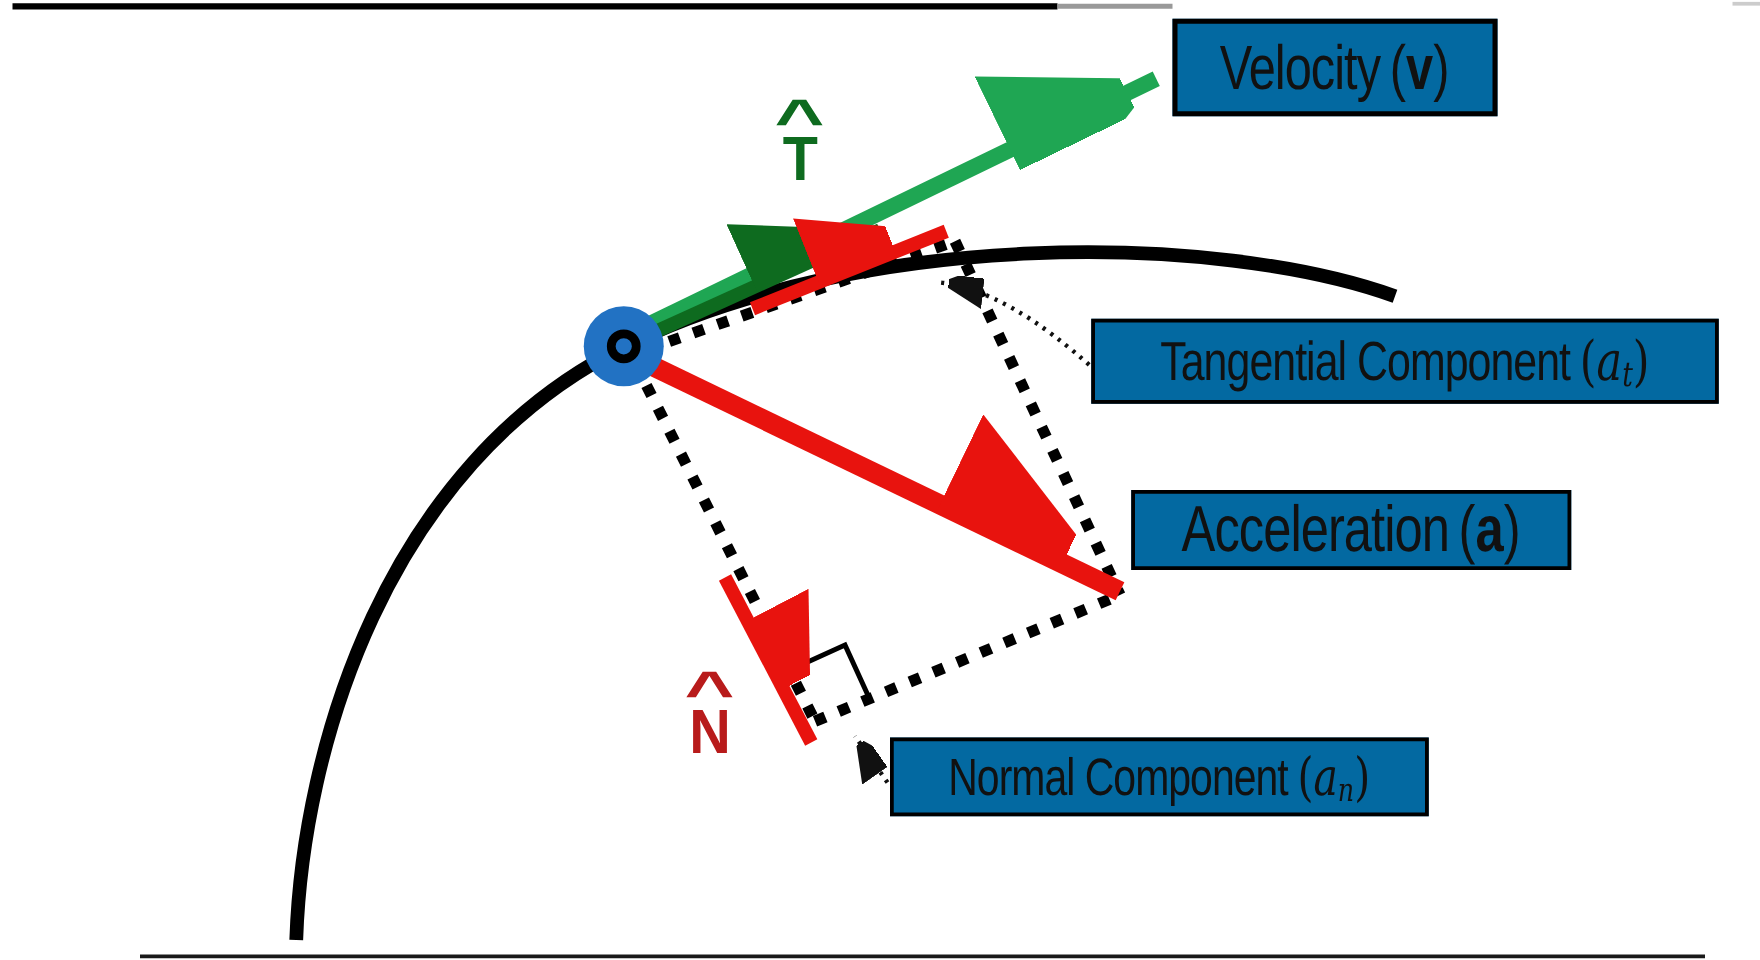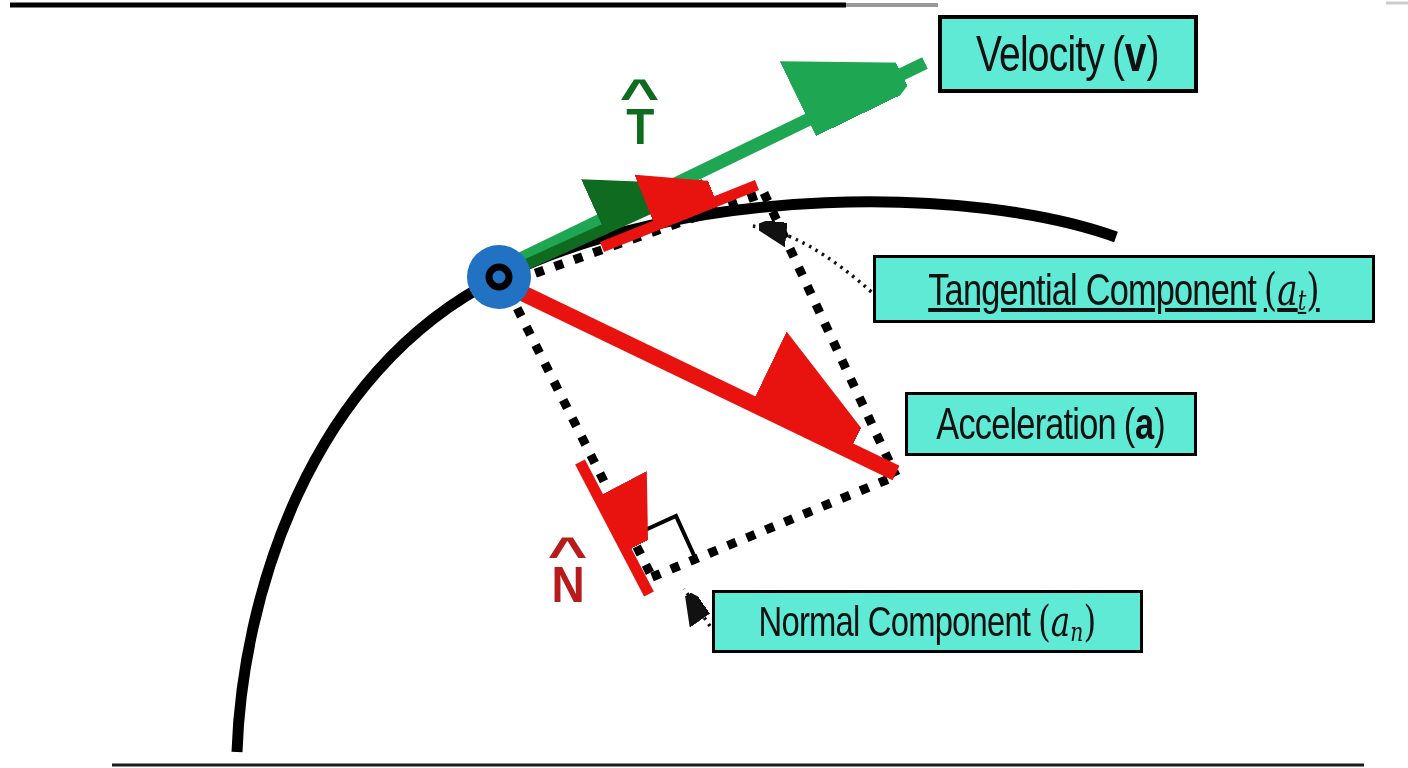--- a/index.html
+++ b/index.html
@@ -2,21 +2,21 @@
 <html><head>
 <meta charset="utf-8">
 <style>
   html,body{margin:0;padding:0;background:#fff;}
   #stage{
     position:relative;width:1408px;height:768px;overflow:hidden;background:#ffffff;
     font-family:"Liberation Sans",sans-serif;
   }
   #diagram-svg{position:absolute;left:0;top:0;}
   .box{
-    position:absolute;background:#5eead4;border:4px solid #000;
+    position:absolute;background:#0369a1;border:4px solid #000;
     display:flex;align-items:center;justify-content:center;box-sizing:border-box;
     color:#111;
   }
   .cond{
     display:inline-flex;align-items:baseline;white-space:nowrap;
     transform:scaleX(0.78);transform-origin:center;
   }
   .txt{letter-spacing:-1px;}
   .math{margin-left:10px;display:inline-flex;align-items:baseline;}
   .mbold{font-weight:700;}
@@ -102,33 +102,33 @@
     <span class="cond">
       <span class="txt">Velocity</span>
       <span class="math">
         <span>(</span>
           <span class="mbold">v</span>
           <span>)</span>
       </span>
     </span>
   </div>
 
-  <div class="box" style="left:873px;top:255px;width:502px;height:68px;font-size:44px;border-width:3.5px;text-decoration:underline;">
+  <div class="box" style="left:873px;top:255px;width:502px;height:68px;font-size:44px;border-width:3.5px;">
     <span class="cond">
       <span class="txt">Tangential Component</span>
       <span class="math serifmath">
         <span>(</span>
           <span class="mital">a</span>
           <span class="msub">t</span>
           <span>)</span>
       </span>
     </span>
   </div>
 
-  <div class="box" style="left:905px;top:392px;width:292px;height:64px;font-size:44px;border-width:3.5px;">
+  <div class="box" style="left:905px;top:392px;width:352px;height:64px;font-size:52px;border-width:3.5px;">
     <span class="cond">
       <span class="txt">Acceleration</span>
       <span class="math">
         <span>(</span>
           <span class="mbold">a</span>
           <span>)</span>
       </span>
     </span>
   </div>
 

